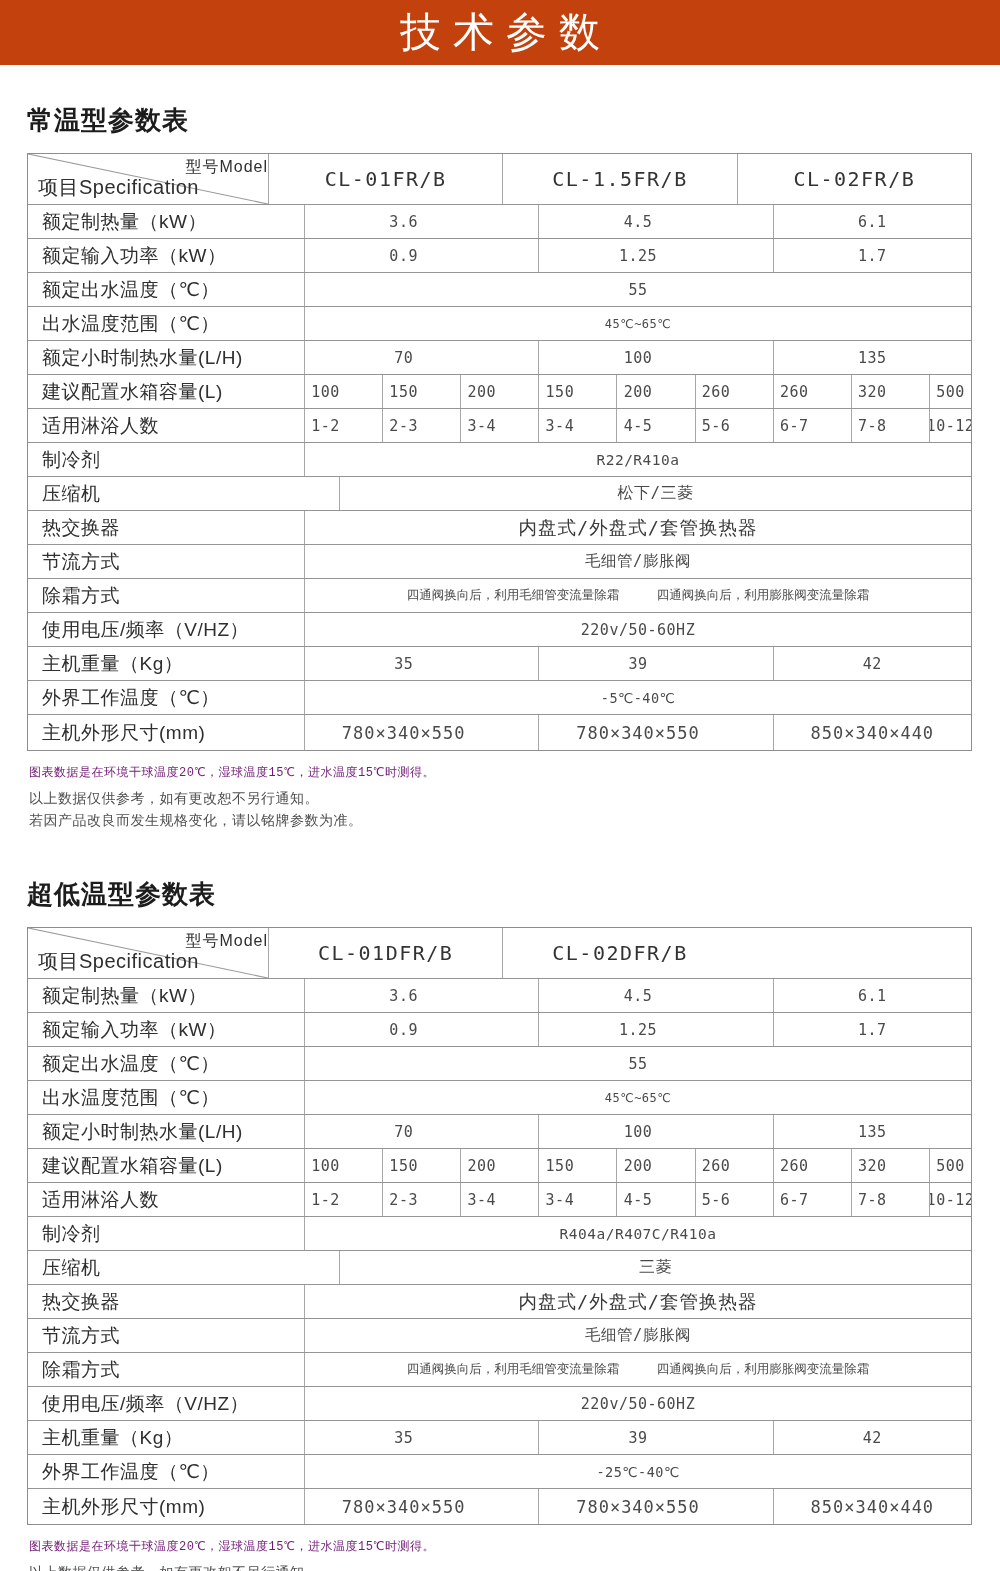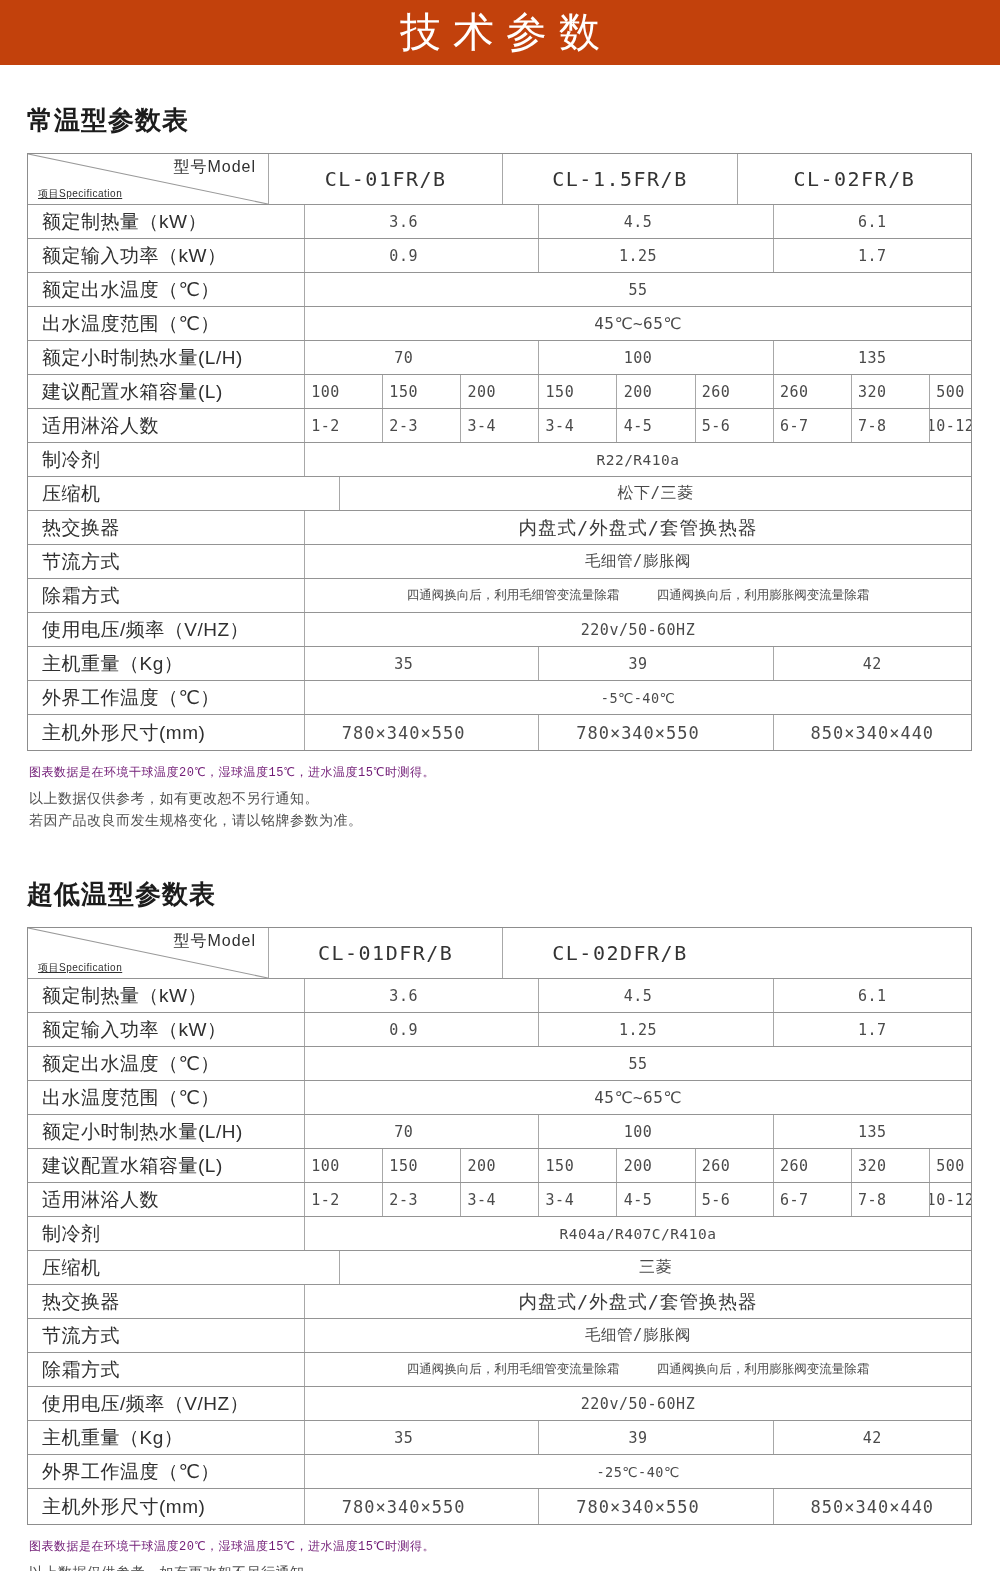--- a/index.html
+++ b/index.html
@@ -56,39 +56,39 @@
   .cell.model{
     font-size:20px;color:#333;letter-spacing:1.5px;
     font-family:"DejaVu Sans Mono","DejaVu Sans",monospace;
   }
   .cell.val{
     font-size:15px;color:#4a4a4a;
     font-family:"DejaVu Sans Mono","DejaVu Sans",sans-serif;
     letter-spacing:0.5px;
   }
   
-  .rows .trow:nth-child(4)  .val{font-size:16px;}  
+  .rows .trow:nth-child(4)  .val{font-size:12px;}  
   .rows .trow:nth-child(8)  .val{font-size:14.5px;}  
   .rows .trow:nth-child(9)  .val{font-size:16px;margin-left:35px;}    
   .rows .trow:nth-child(10) .val{font-size:18.5px;letter-spacing:1px;color:#3a3a3a;} 
   .rows .trow:nth-child(11) .val{font-size:15.5px;}  
   .rows .trow:nth-child(12) .val{font-size:12.5px;letter-spacing:0;} 
   .rows .trow:nth-child(15) .val{font-size:13.5px;}  
   .rows .trow:nth-child(16) .val{font-size:17px;letter-spacing:1px;} 
   .rows .trow:nth-child(16){height:35px;}
   
   .corner{position:relative;}
   .corner .diag{position:absolute;inset:0;width:100%;height:100%;}
   .corner-model{
-    position:absolute;top:3px;right:12px;
+    position:absolute;top:3px;right:0;
     font-size:16px;color:#2f2f2f;letter-spacing:1px;
   }
   .corner-spec{
     position:absolute;bottom:3px;left:10px;
-    font-size:10px;color:#2f2f2f;letter-spacing:0.5px;text-decoration:underline;
+    font-size:20px;color:#2f2f2f;letter-spacing:0.5px;
   }
   
   .notes{margin:13px 0 0 2px;}
   .notes p{margin:0;}
   .note-main{font-size:12px;color:#701a75;margin-bottom:6px !important;letter-spacing:0.5px;font-family:Liberation Mono, monospace;}
   .note-sub{font-size:14px;color:#4f4f4f;line-height:22px;letter-spacing:0.5px;}
 </style>
 </head>
 <body>
 

